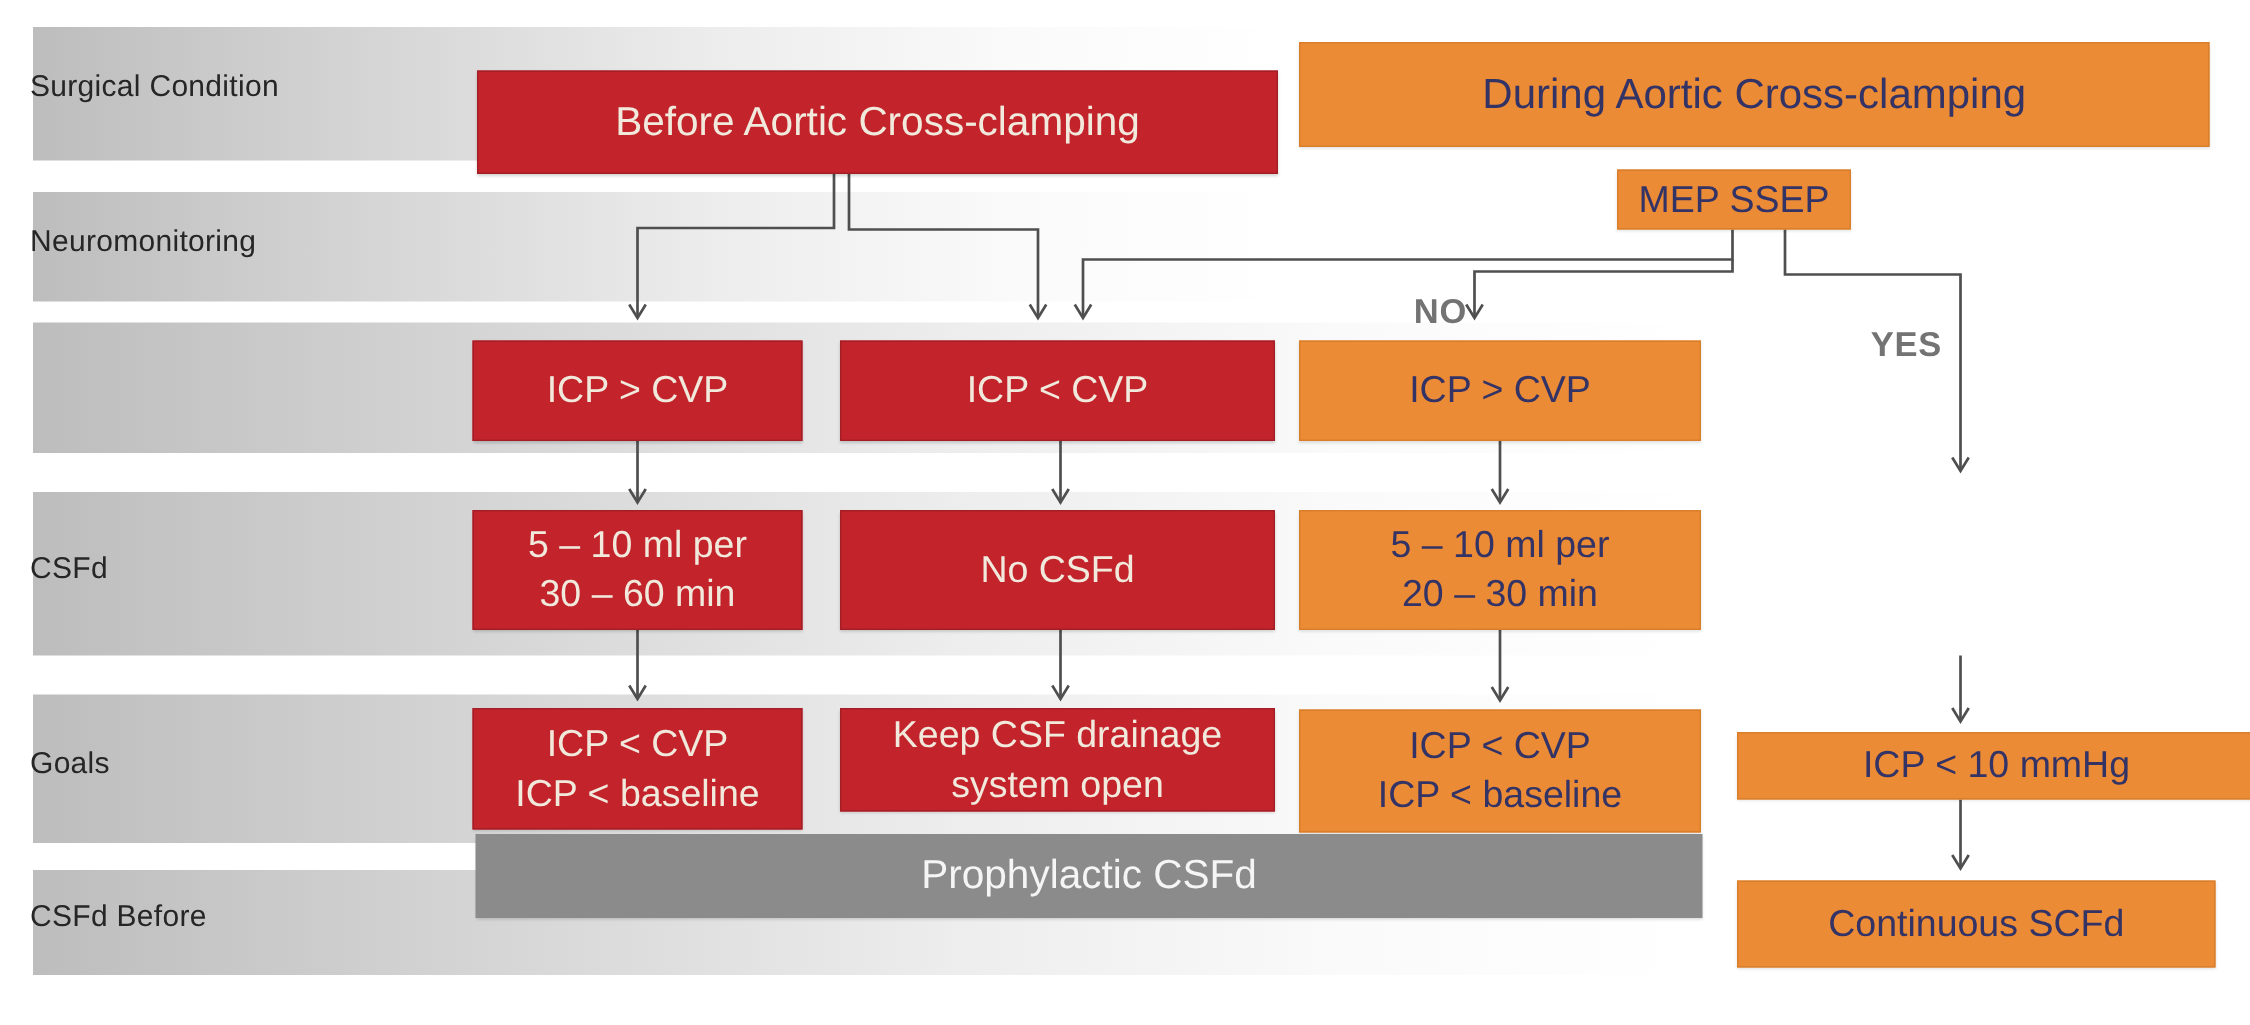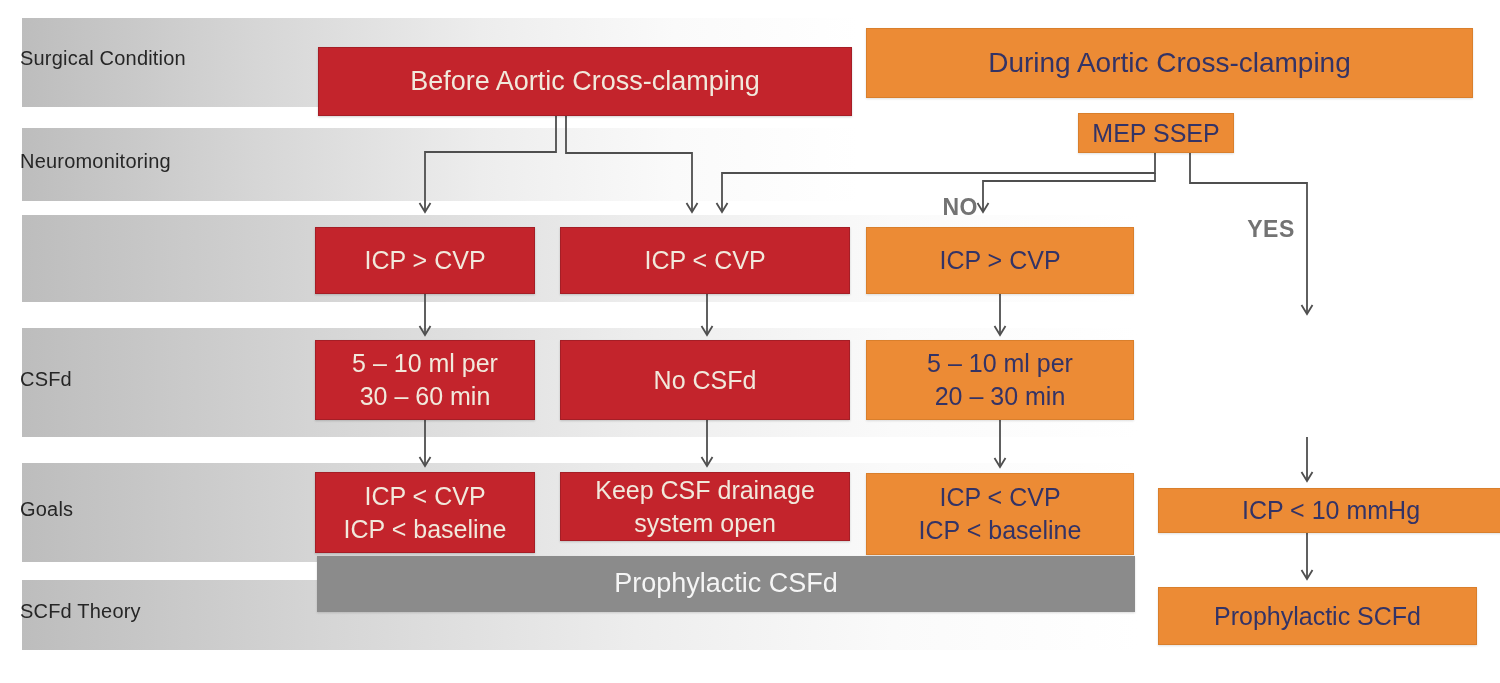--- a/index.html
+++ b/index.html
@@ -53,21 +53,21 @@
   <div class="band b2"></div>
   <div class="band b3"></div>
   <div class="band b4"></div>
   <div class="band b5"></div>
   <div class="band b6"></div>
 
   <div class="rowlabel" style="top:47px;">Surgical Condition</div>
   <div class="rowlabel" style="top:150px;">Neuromonitoring</div>
   <div class="rowlabel" style="top:368px;">CSFd</div>
   <div class="rowlabel" style="top:498px;text-align:right;">Goals</div>
-  <div class="rowlabel" style="top:600px;">SCFd Theory</div>
+  <div class="rowlabel" style="top:600px;">CSFd Before</div>
 
   <svg class="overlay" width="1500" height="683" viewBox="0 0 1500 683">
 
     <path d="M556 97 V152 H425 V211"></path>
     <path d="M419.5 203 L425 212 L430.5 203"></path>
 
     <path d="M566 97 V153 H692 V211"></path>
     <path d="M686.5 203 L692 212 L697.5 203"></path>
 
     <path d="M1155 153 V173 H722 V211"></path>
@@ -119,15 +119,15 @@
 
   <div class="node red" style="left:315px;top:472px;width:220px;height:81px;">ICP &lt; CVP
 ICP &lt; baseline</div>
   <div class="node red" style="left:560px;top:472px;width:290px;height:69px;">Keep CSF drainage
 system open</div>
   <div class="node orange" style="left:866px;top:473px;width:268px;height:82px;">ICP &lt; CVP
 ICP &lt; baseline</div>
   <div class="node orange" style="left:1158px;top:488px;width:346px;height:45px;">ICP &lt; 10 mmHg</div>
 
   <div class="node graybox" style="left:317px;top:556px;width:818px;height:56px;font-size:27px;">Prophylactic CSFd</div>
-  <div class="node orange" style="left:1158px;top:587px;width:319px;height:58px;">Prophylactic SCFd</div>
+  <div class="node orange" style="left:1158px;top:587px;width:319px;height:58px;">Continuous SCFd</div>
 
 </div>
 
 </body></html>

